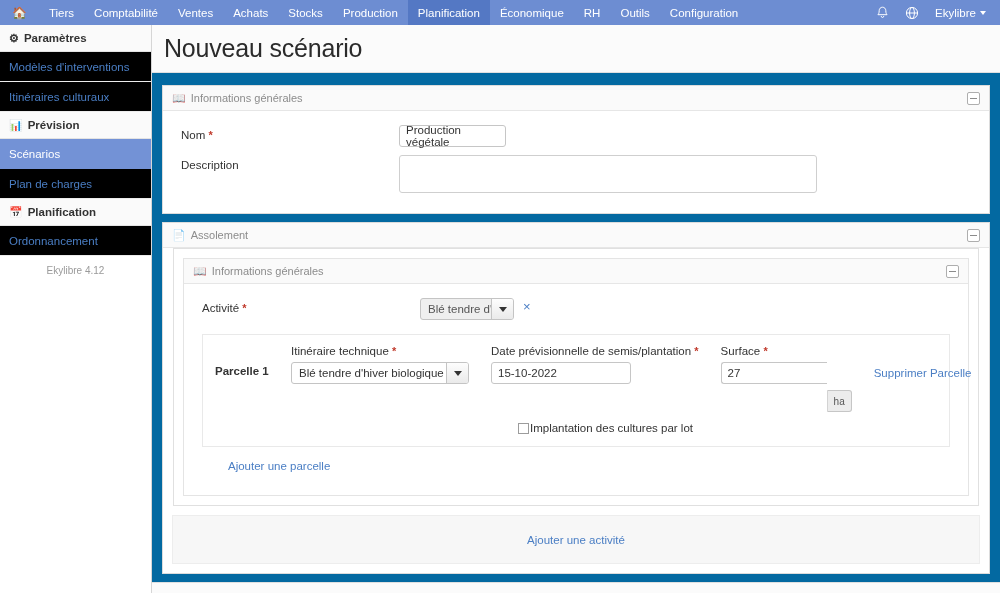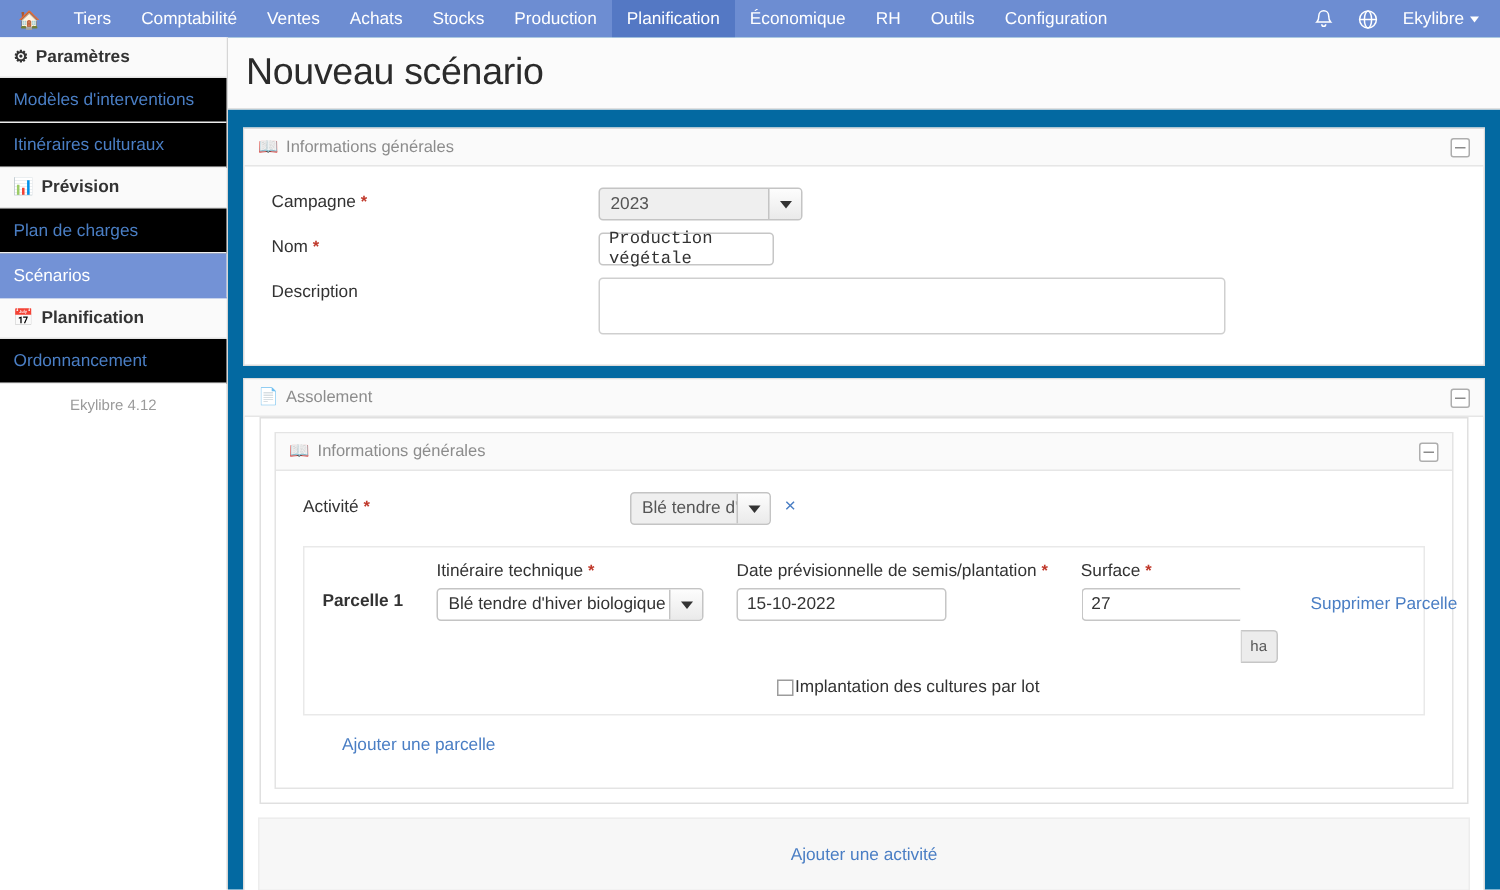--- a/index.html
+++ b/index.html
@@ -205,21 +205,21 @@
   .tinput {
     border: 1px solid #c6c6c6;
     border-radius: 3px;
     background: #fff;
     height: 22px;
     display: flex; align-items: center;
     padding: 0 6px;
     font-size: 11.5px;
     color: #333;
   }
-  .inp-nom { width: 117px; font-family: Liberation Mono, monospace; }
+  .inp-nom { width: 107px; }
   .inp-date { width: 140px; }
   .ta-desc {
     border: 1px solid #cfcfcf;
     border-radius: 3px;
     background: #fff;
     width: 418px;
     height: 38px;
   }
 
   .xlink {
@@ -383,22 +383,22 @@
     <span class="ic">⚙</span>
     <span>Paramètres</span>
   </div>
   <div class="side-link">Modèles d'interventions</div>
   <div class="side-link">Itinéraires culturaux</div>
 
   <div class="side-head">
     <span class="ic">📊</span>
     <span>Prévision</span>
   </div>
+  <div class="side-link selected">Scénarios</div>
   <div class="side-link">Plan de charges</div>
-  <div class="side-link selected">Scénarios</div>
 
   <div class="side-head">
     <span class="ic">📅</span>
     <span>Planification</span>
   </div>
   <div class="side-link">Ordonnancement</div>
 
   <div class="side-version">Ekylibre 4.12</div>
 </div>
 
@@ -411,32 +411,20 @@
   <div id="form-area">
 
     <div class="panel">
       <div class="panel-head">
         <span class="ic">📖</span>
         <span class="panel-title">Informations générales</span>
         <span class="collapse-btn"></span>
       </div>
       <div class="panel-body">
 
-        <div class="frow">
-          <div class="flabel">
-            <span>Campagne</span>
-            <span class="req">*</span>
-          </div>
-          <div class="sel sel-campagne">
-            <span class="val">2023</span>
-            <span class="arrow">
-                <i class="tri"></i>
-              </span>
-          </div>
-        </div>
 
         <div class="frow">
           <div class="flabel">
             <span>Nom</span>
             <span class="req">*</span>
           </div>
           <div class="tinput inp-nom">Production végétale</div>
         </div>
 
         <div class="frow">

